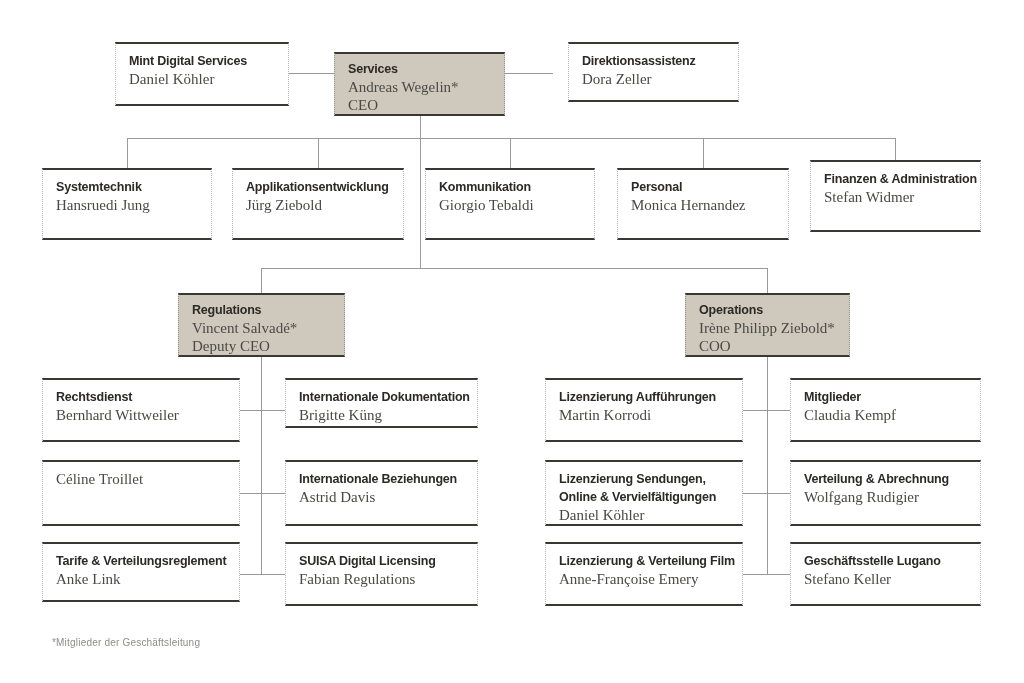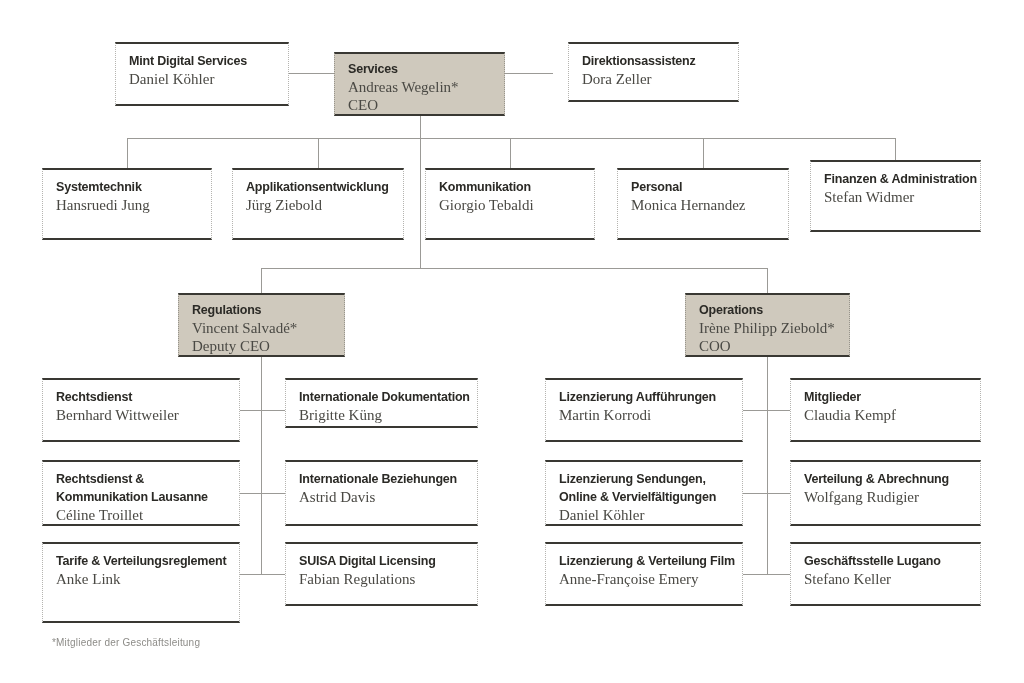--- a/index.html
+++ b/index.html
@@ -116,27 +116,23 @@
     <div class="n">COO</div>
   </div>
 
   <div class="node" style="left:42px;top:378px;width:198px;height:64px;">
     <div class="t">
         <span>Rechtsdienst</span>
       </div>
     <div class="n">Bernhard Wittweiler</div>
   </div>
   <div class="node" style="left:42px;top:460px;width:198px;height:66px;">
-    <div class="t">
-      <span>Rechtsdienst &amp;</span>
-      <span>Kommunikation Lausanne</span>
-    </div>
     <div class="n">Céline Troillet</div>
   </div>
-  <div class="node" style="left:42px;top:542px;width:198px;height:81px;">
+  <div class="node" style="left:42px;top:542px;width:198px;height:60px;">
     <div class="t">
         <span>Tarife &amp; Verteilungsreglement</span>
       </div>
     <div class="n">Anke Link</div>
   </div>
 
   <div class="node" style="left:285px;top:378px;width:193px;height:50px;">
     <div class="t">
         <span>Internationale Dokumentation</span>
       </div>

